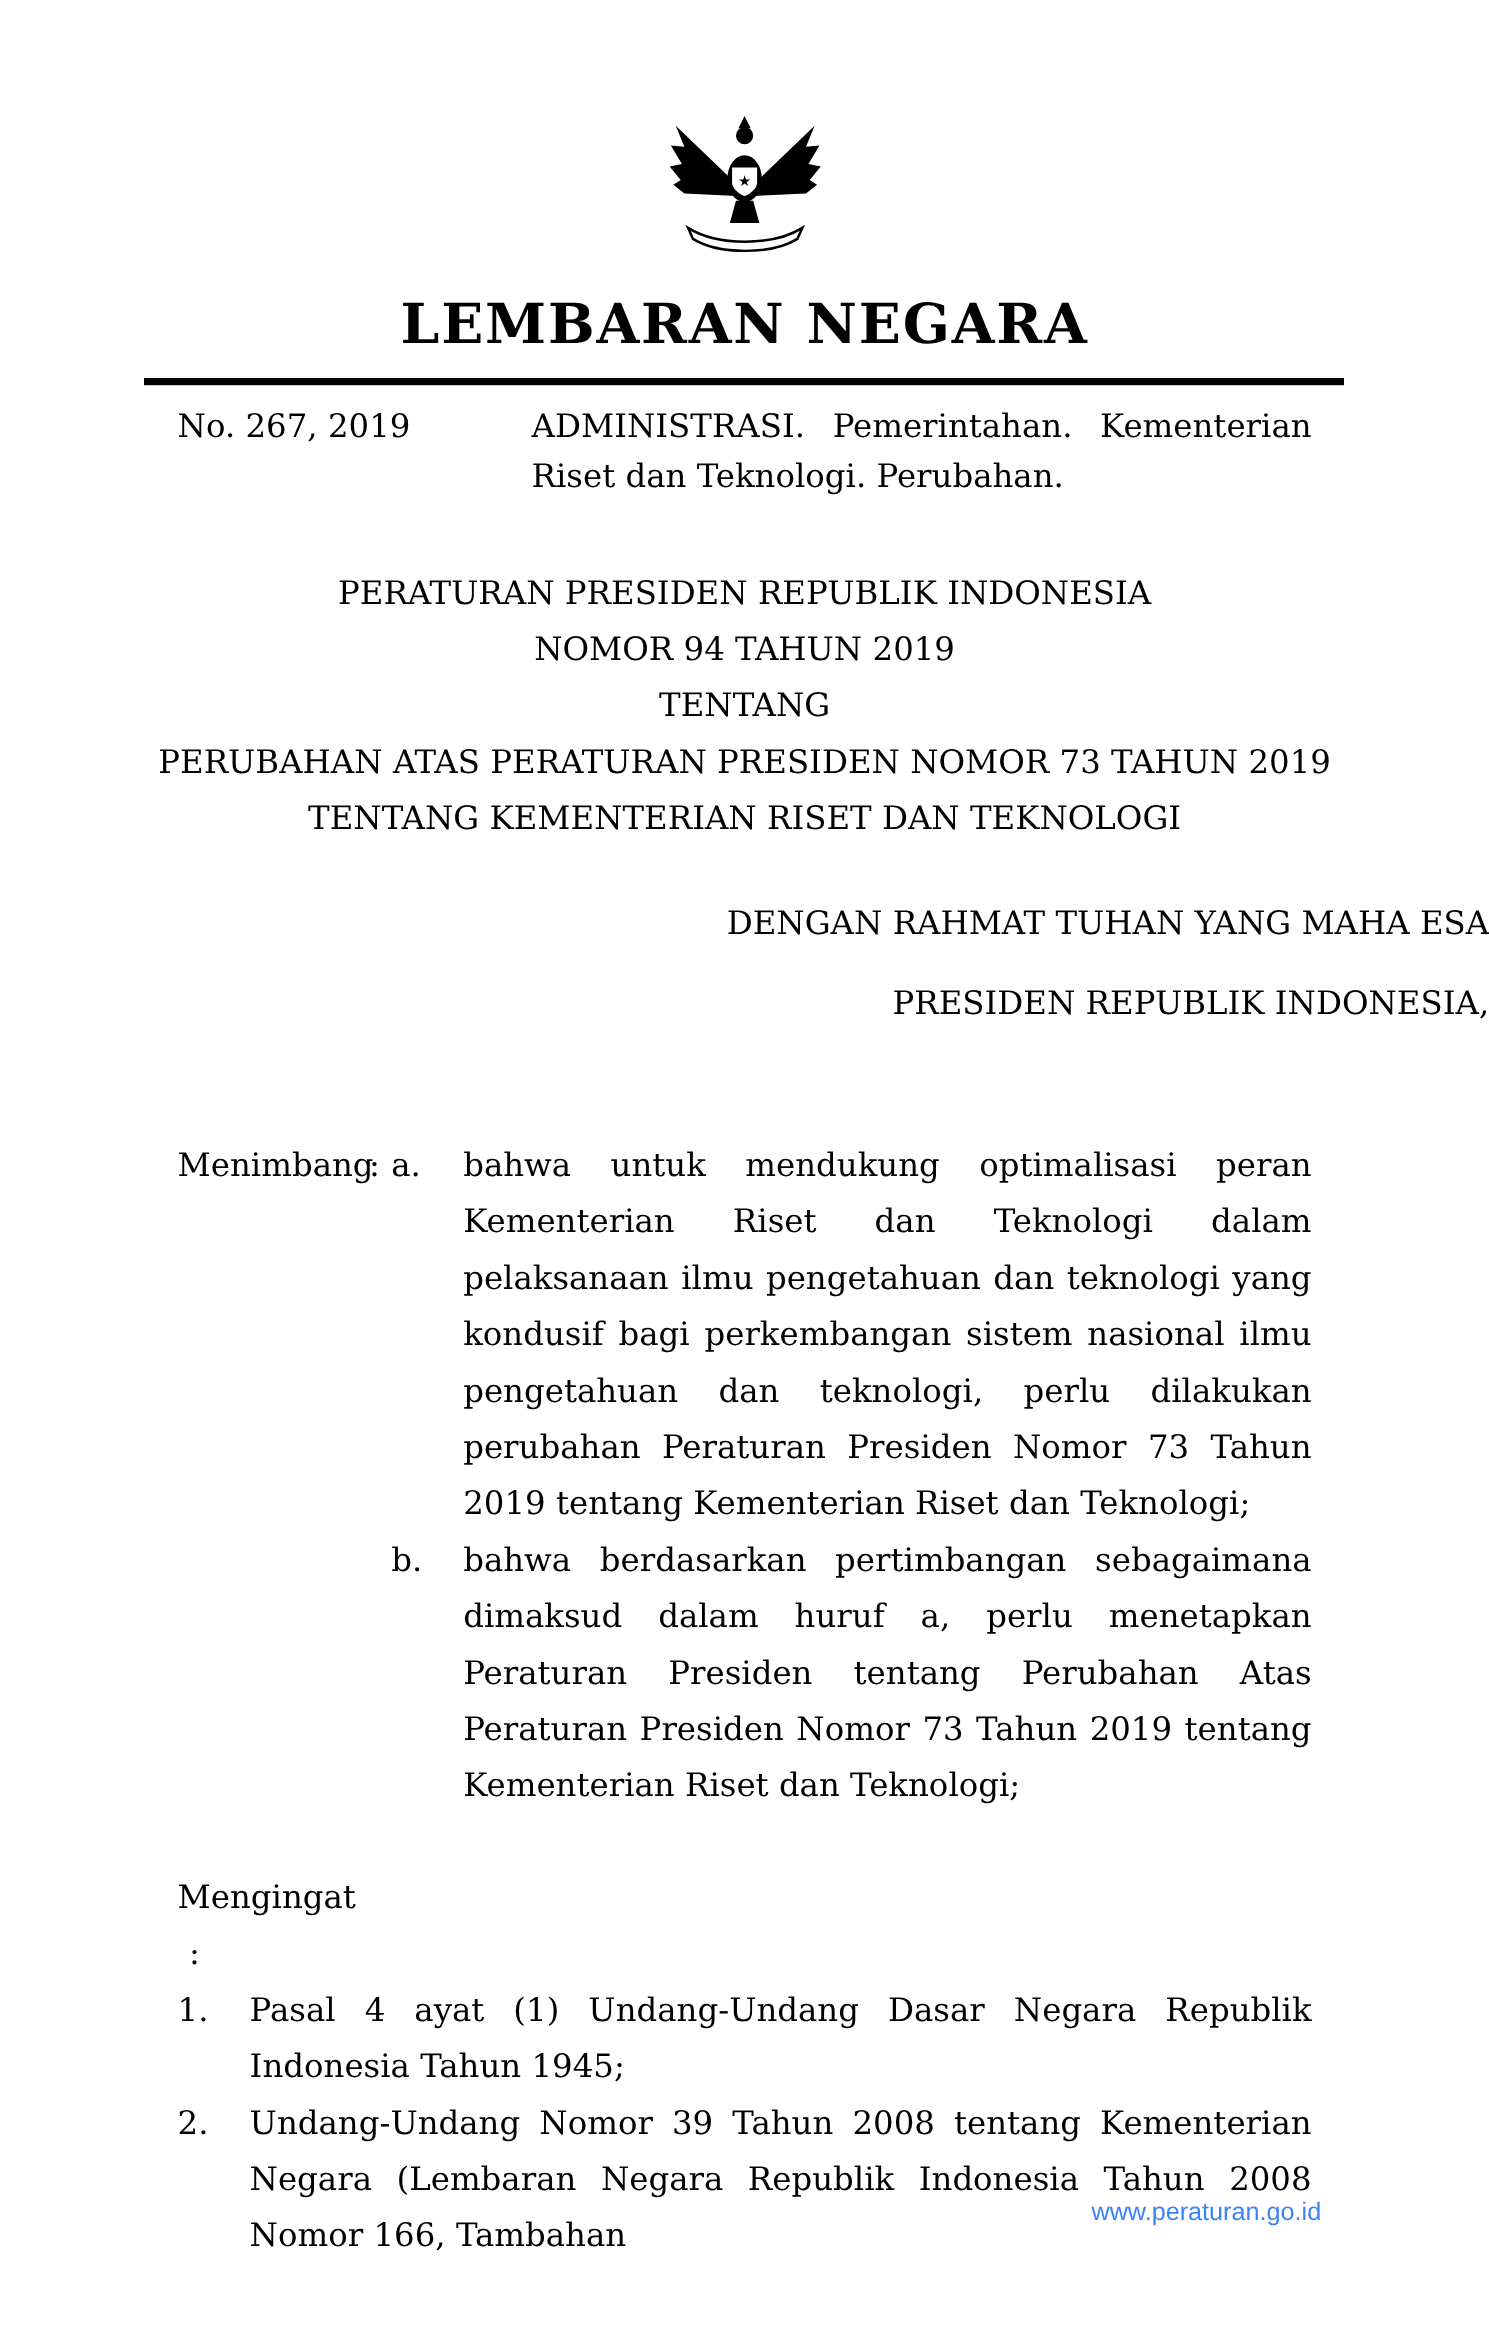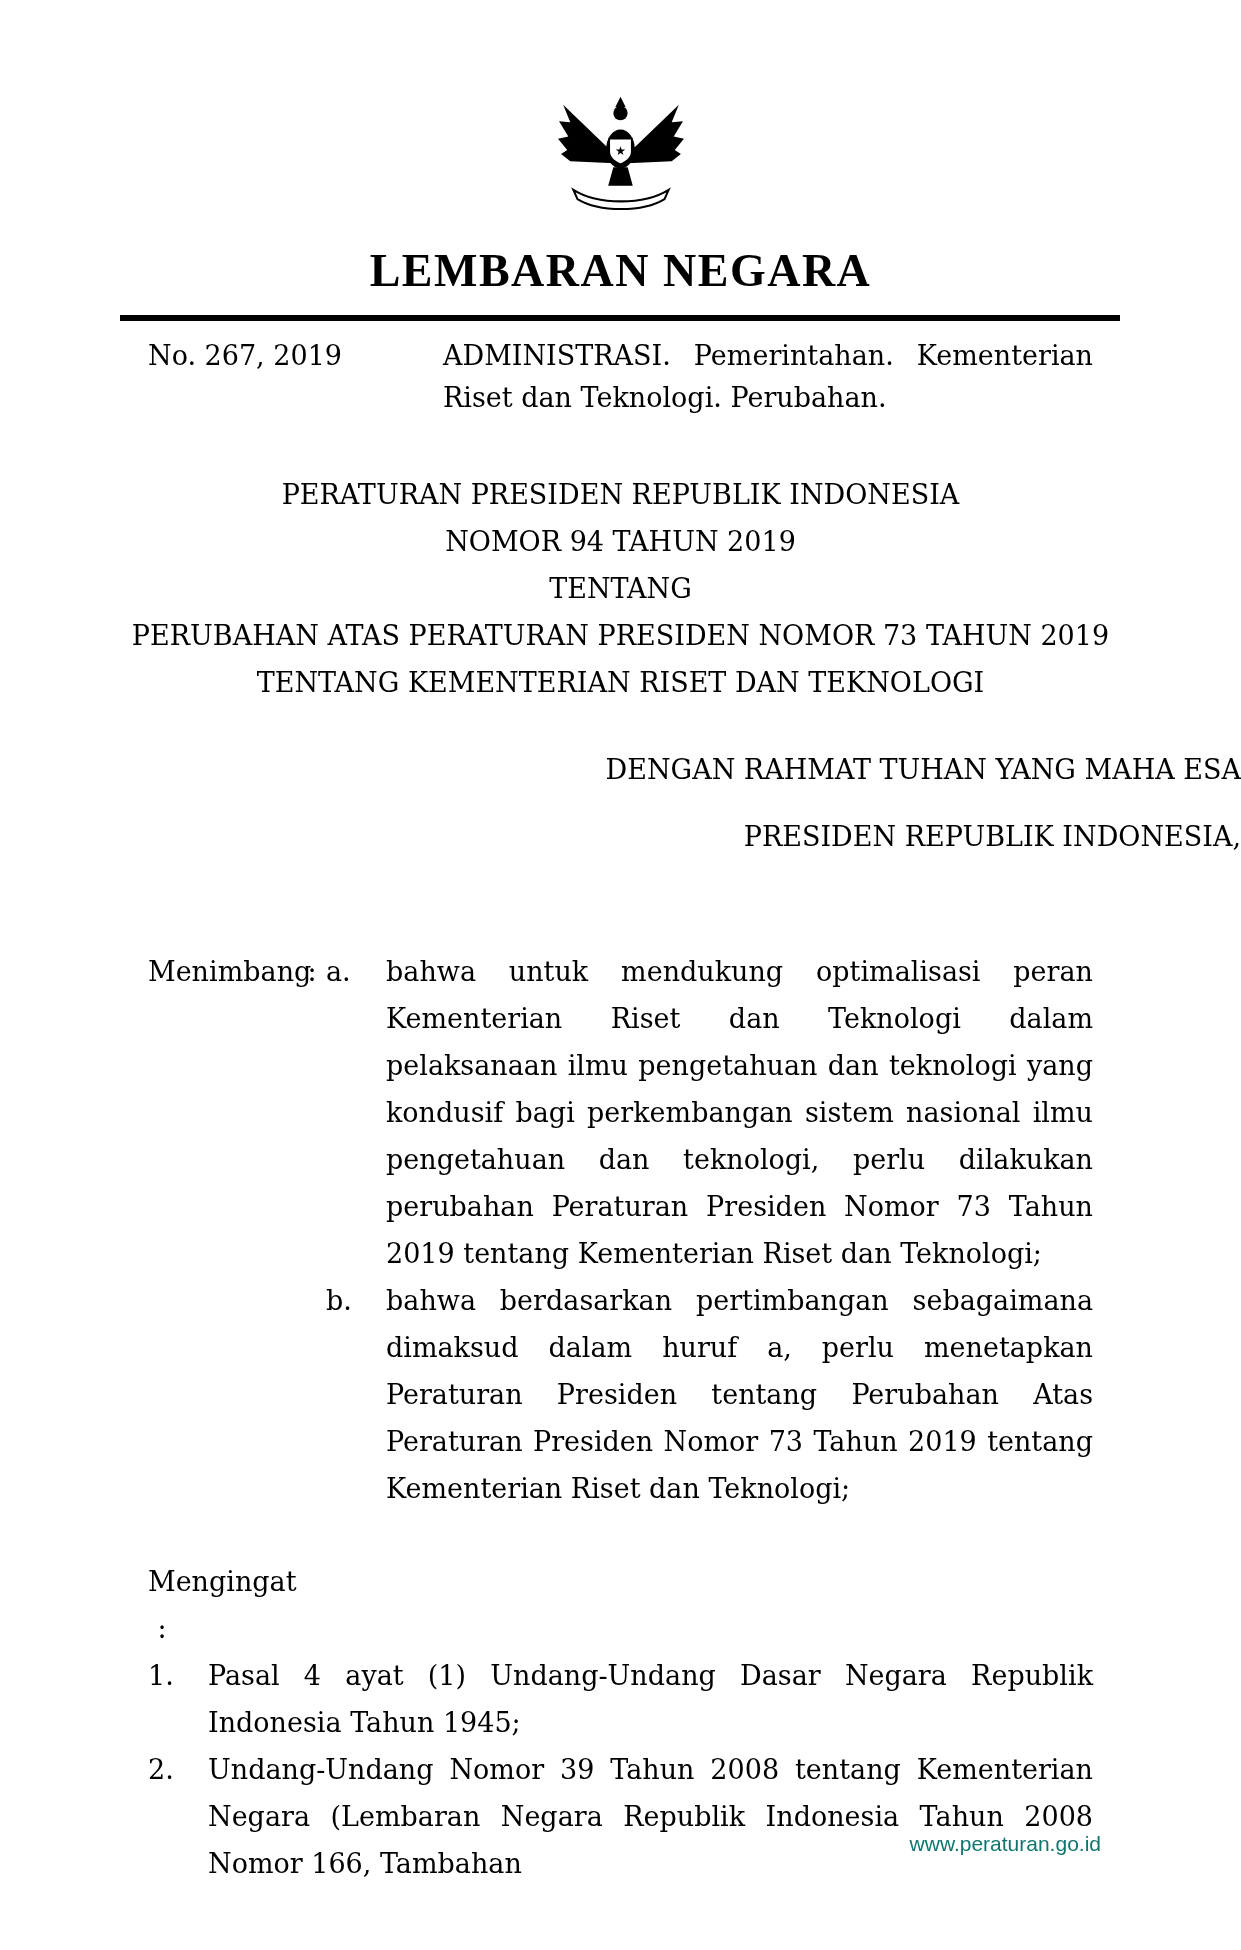--- a/index.html
+++ b/index.html
@@ -22,21 +22,20 @@
     justify-content: center;
     padding-top: 78px;
   }
   .masthead {
     margin-top: 14px;
     text-align: center;
     font-weight: 700;
     font-size: 46px;
     line-height: 57px;
     letter-spacing: 1.5px;
-    font-family: Liberation Serif, serif;
   }
   .rule {
     width: 1000px;
     margin: 16px 0 0 120px;
     border-top: 6px solid #000000;
   }
   .issue-row {
     display: flex;
     margin: 14px 148px 0 148px;
     font-size: 27px;
@@ -76,21 +75,21 @@
   .clause-items { flex: 1; }
   .clause-item  { display: flex; }
   .item-marker  { width: 60px; flex: 0 0 auto; }
   .item-text    { flex: 1; text-align: justify; }
   .footer-url {
     position: absolute;
     right: 140px;
     top: 1832px;
     font-family: "Liberation Sans", "DejaVu Sans", sans-serif;
     font-size: 21px;
-    color: #0f766e;
+    color: #3b82f6;
   }
 </style>
 </head>
 <body>
 
 <div class="page">
 
   <div class="emblem-wrap">
     <svg width="128" height="150" viewBox="0 0 125 122" aria-hidden="true">
 

